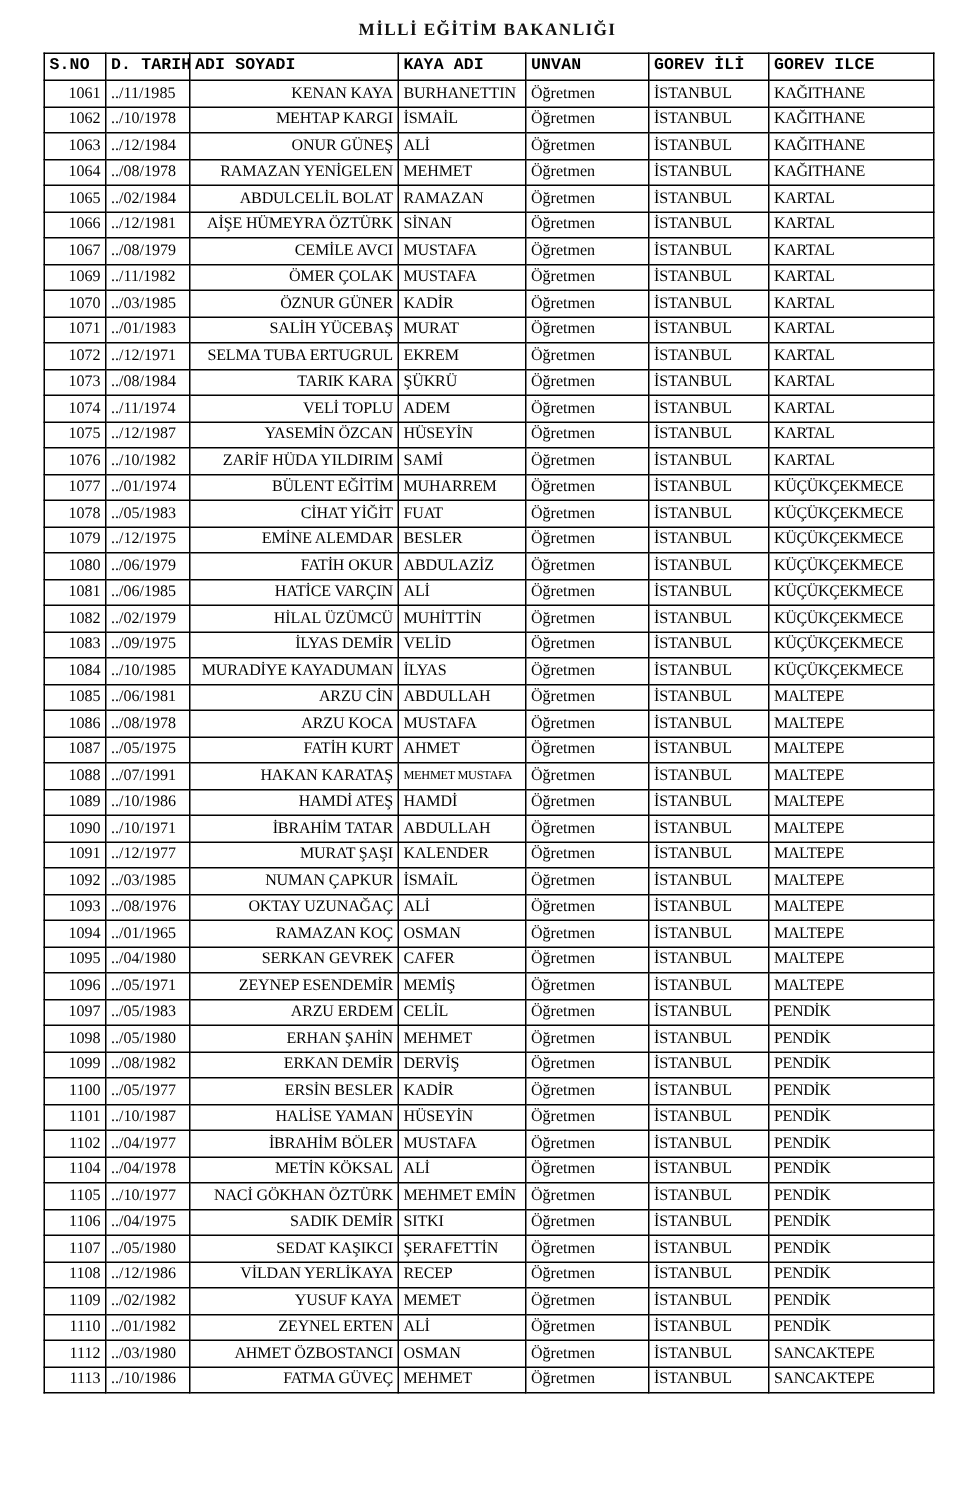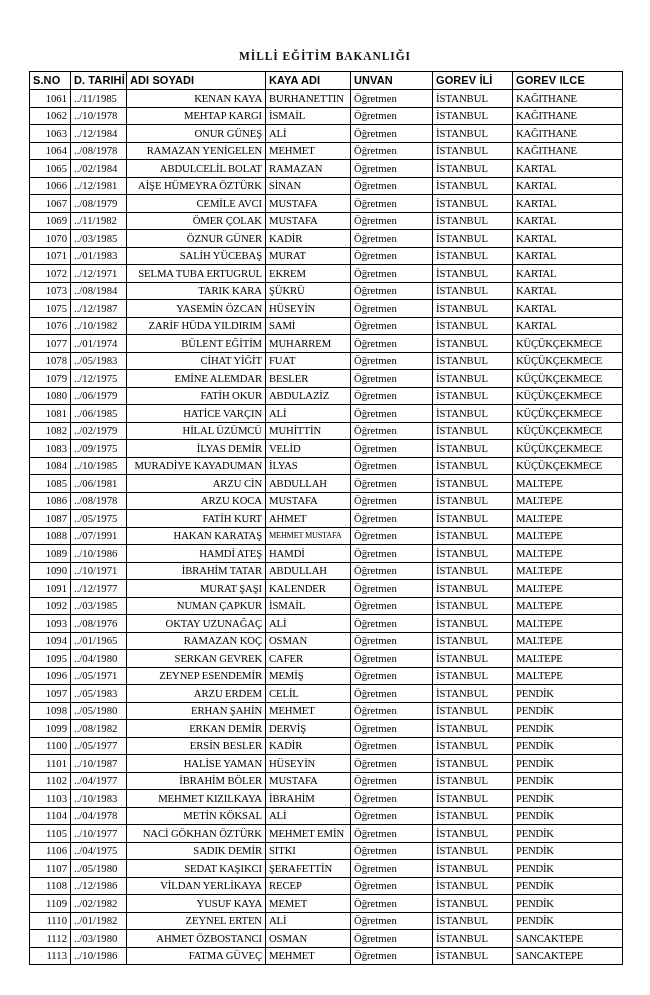--- a/index.html
+++ b/index.html
@@ -24,21 +24,20 @@
   }
   .doc-title {
     text-align: center;
     font-family: "Liberation Serif", "DejaVu Serif", serif;
     font-weight: bold;
     font-size: 11.5px;
     letter-spacing: 0.9px;
     padding-top: 14px;
     padding-bottom: 9px;
     color: #111;
-    margin-top: 36px;
   }
   .table-wrap {
     margin: 0 28px 0 29px;
     width: 593px;
   }
   table.records {
     border-collapse: collapse;
     width: 593px;
     table-layout: fixed;
     border: 1.6px solid #000;
@@ -51,21 +50,21 @@
     white-space: nowrap;
     overflow: hidden;
     line-height: 1.02;
   }
   table.records thead th {
     font-weight: bold;
     font-size: 11px;
     height: 17px;
     letter-spacing: 0.1px;
     text-align: left;
-    font-family: Liberation Sans, sans-serif;
+    font-family: Liberation Mono, monospace;
   }
   table.records thead th.num {
     text-align: left;
   }
   table.records tbody td {
     height: 16.5px;
     font-size: 10.7px;
     font-family: "Liberation Serif", "DejaVu Serif", serif;
   }
   td.c-sno {
@@ -241,20 +240,29 @@
           <tr>
             <td class="c-sno">1073</td>
             <td class="c-date">../08/1984</td>
             <td class="c-name">TARIK KARA</td>
             <td class="c-father">ŞÜKRÜ</td>
             <td class="c-title">Öğretmen</td>
             <td class="c-city">İSTANBUL</td>
             <td class="c-district">KARTAL</td>
           </tr>
           <tr>
+            <td class="c-sno">1074</td>
+            <td class="c-date">../11/1974</td>
+            <td class="c-name">VELİ TOPLU</td>
+            <td class="c-father">ADEM</td>
+            <td class="c-title">Öğretmen</td>
+            <td class="c-city">İSTANBUL</td>
+            <td class="c-district">KARTAL</td>
+          </tr>
+          <tr>
             <td class="c-sno">1075</td>
             <td class="c-date">../12/1987</td>
             <td class="c-name">YASEMİN ÖZCAN</td>
             <td class="c-father">HÜSEYİN</td>
             <td class="c-title">Öğretmen</td>
             <td class="c-city">İSTANBUL</td>
             <td class="c-district">KARTAL</td>
           </tr>
           <tr>
             <td class="c-sno">1076</td>
@@ -488,29 +496,20 @@
             <td class="c-father">HÜSEYİN</td>
             <td class="c-title">Öğretmen</td>
             <td class="c-city">İSTANBUL</td>
             <td class="c-district">PENDİK</td>
           </tr>
           <tr>
             <td class="c-sno">1102</td>
             <td class="c-date">../04/1977</td>
             <td class="c-name">İBRAHİM BÖLER</td>
             <td class="c-father">MUSTAFA</td>
-            <td class="c-title">Öğretmen</td>
-            <td class="c-city">İSTANBUL</td>
-            <td class="c-district">PENDİK</td>
-          </tr>
-          <tr>
-            <td class="c-sno">1103</td>
-            <td class="c-date">../10/1983</td>
-            <td class="c-name">MEHMET KIZILKAYA</td>
-            <td class="c-father">İBRAHİM</td>
             <td class="c-title">Öğretmen</td>
             <td class="c-city">İSTANBUL</td>
             <td class="c-district">PENDİK</td>
           </tr>
           <tr>
             <td class="c-sno">1104</td>
             <td class="c-date">../04/1978</td>
             <td class="c-name">METİN KÖKSAL</td>
             <td class="c-father">ALİ</td>
             <td class="c-title">Öğretmen</td>

